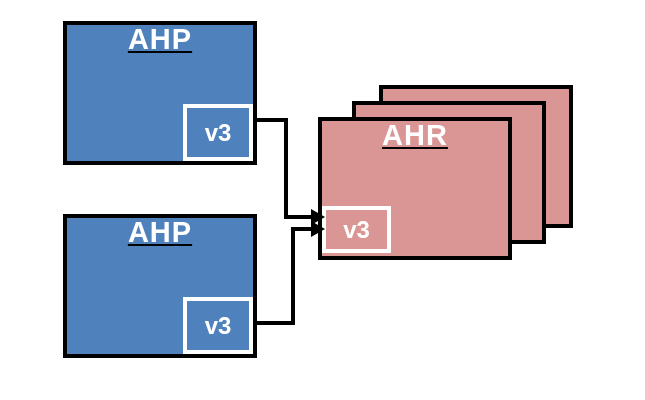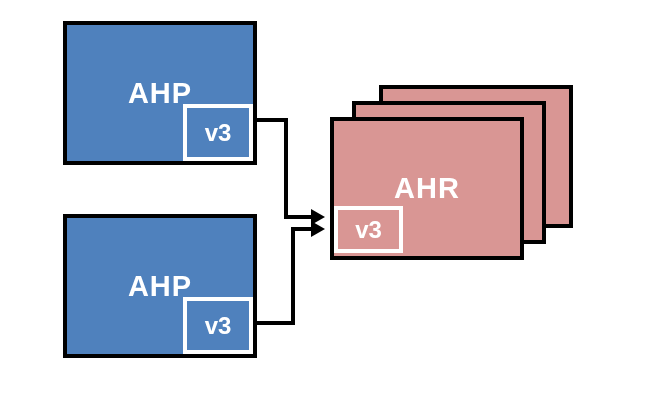--- a/index.html
+++ b/index.html
@@ -15,31 +15,31 @@
     font-family: "Liberation Sans", sans-serif;
     overflow: hidden;
   }
   .node, .stack-box {
     position: absolute;
     box-sizing: border-box;
     border: 4px solid var(--outline, #000000);
   }
   .node {
     display: flex;
-    align-items: center;
     justify-content: center;
+    text-decoration: underline;
   }
   .node-blue { background: var(--node-blue, #4f81bd); }
   .node-pink, .stack-box { background: var(--node-pink, #d99694); }
 
   .ahp-top    { left: 63px;  top: 21px;  width: 194px; height: 144px; }
   .ahp-bottom { left: 63px;  top: 214px; width: 194px; height: 144px; }
   .stack-back   { left: 379px; top: 85px;  width: 194px; height: 143px; }
   .stack-middle { left: 352px; top: 101px; width: 194px; height: 143px; }
-  .ahr-front    { left: 330px; top: 117px; width: 194px; height: 143px; }
+  .ahr-front    { left: 318px; top: 117px; width: 194px; height: 143px; }
 
   .node-label {
     color: var(--label-text, #ffffff);
     font-weight: bold;
     font-size: 29px;
     letter-spacing: 1px;
     line-height: 1;
     user-select: none;
   }
   .version-box {

